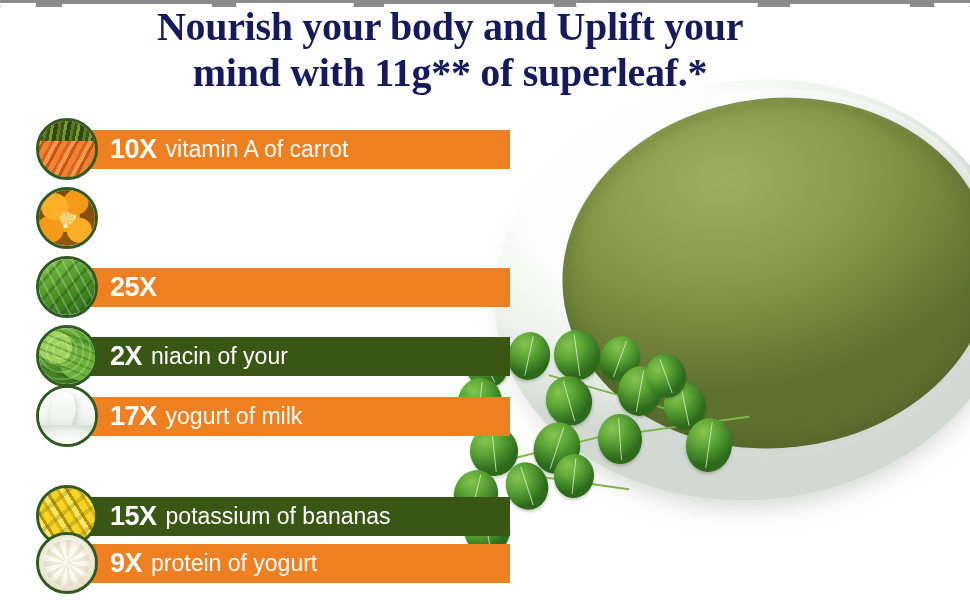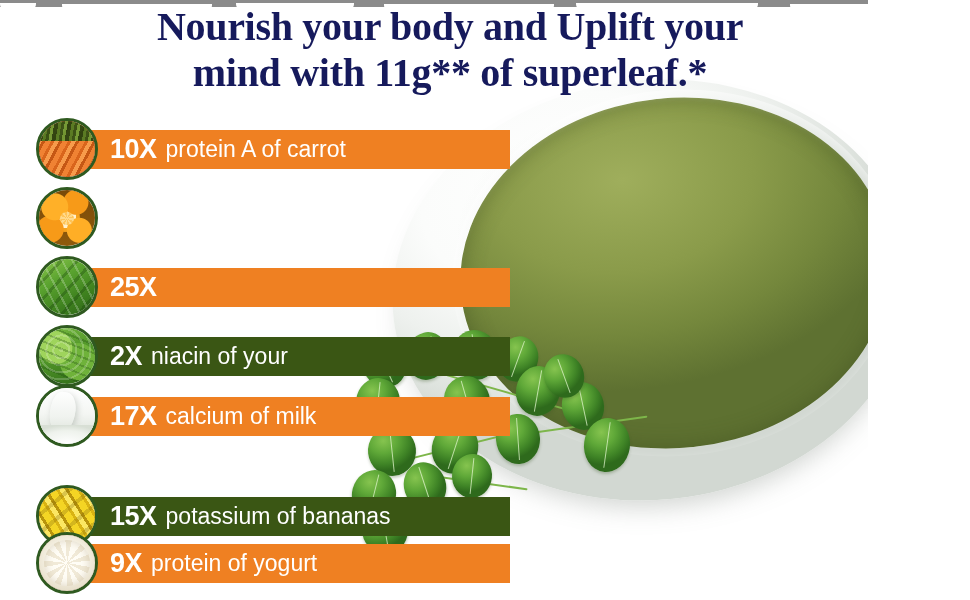--- a/index.html
+++ b/index.html
@@ -10,21 +10,21 @@
   body {
     width: 970px;
     height: 600px;
     overflow: hidden;
     background: #ffffff;
     font-family: "Liberation Sans", sans-serif;
     position: relative;
   }
   #banner {
     position: relative;
-    width: 868px;
+    width: 970px;
     height: 600px;
     background: #ffffff;
     overflow: hidden;
   }
 
   
   .top-strip {
     position: absolute;
     top: 0; left: 0;
     width: 970px; height: 7px;
@@ -351,21 +351,21 @@
   <div class="headline">
     <span class="l1">Nourish your body and Uplift your</span>
     <span class="l2">mind with 11g** of superleaf.*</span>
   </div>
 
   <div class="facts">
 
     <div class="fact-row" style="top:118px;">
       <div class="fact-bar orange">
         <span class="fact-mult">10X</span>
-        <span class="fact-label">protein A of carrot</span>
+        <span class="fact-label">vitamin A of carrot</span>
       </div>
       <div class="fact-thumb">
         <div class="thumb-art art-carrot"></div>
       </div>
     </div>
 
     <div class="fact-row" style="top:187px;">
       <div class="fact-thumb">
         <div class="thumb-art art-orange"></div>
       </div>
@@ -386,21 +386,21 @@
         <span class="fact-label">niacin of your</span>
       </div>
       <div class="fact-thumb">
         <div class="thumb-art art-kale"></div>
       </div>
     </div>
 
     <div class="fact-row" style="top:385px;">
       <div class="fact-bar orange">
         <span class="fact-mult">17X</span>
-        <span class="fact-label">calcium of milk</span>
+        <span class="fact-label">yogurt of milk</span>
       </div>
       <div class="fact-thumb">
         <div class="thumb-art art-milk"></div>
       </div>
     </div>
 
     <div class="fact-row" style="top:485px;">
       <div class="fact-bar green">
         <span class="fact-mult">15X</span>
         <span class="fact-label">potassium of bananas</span>

